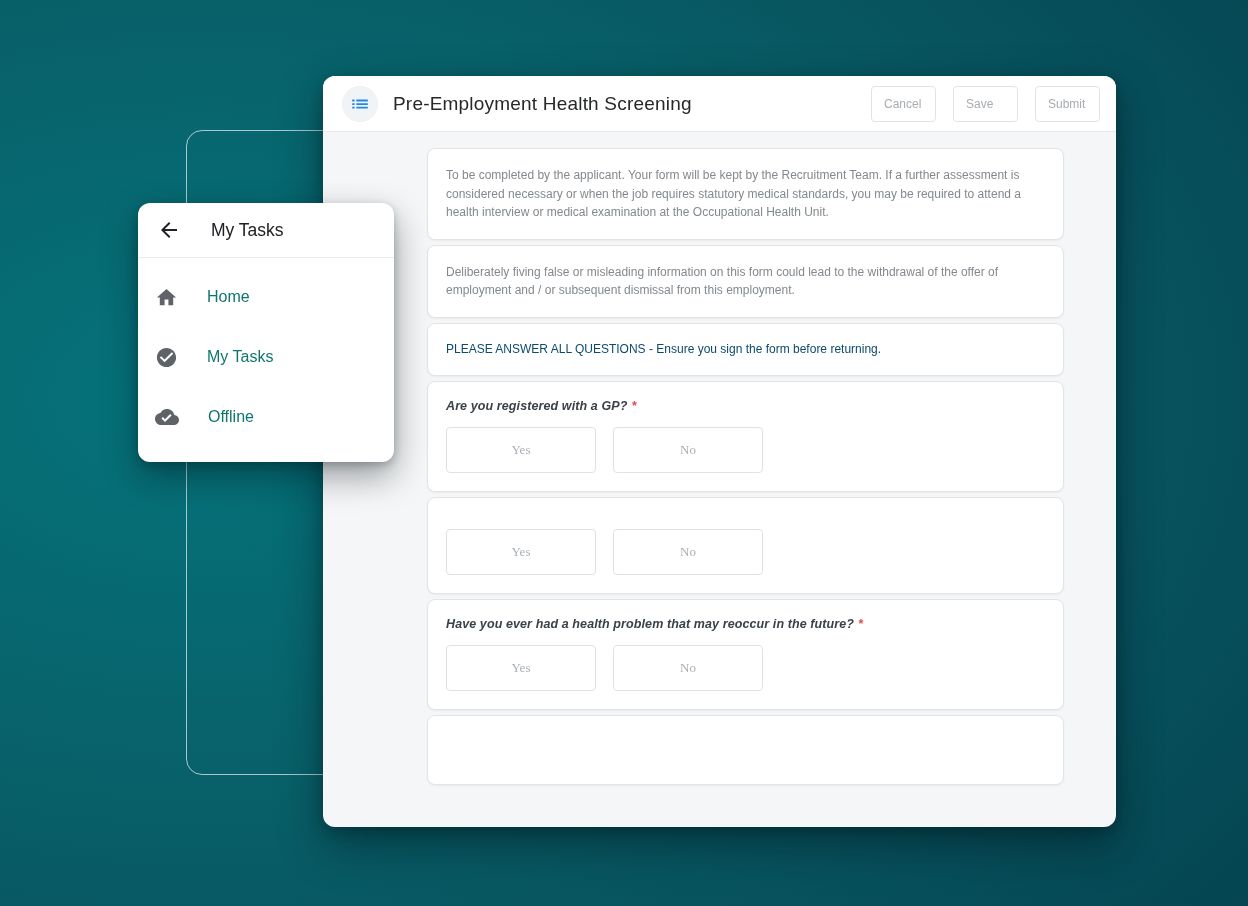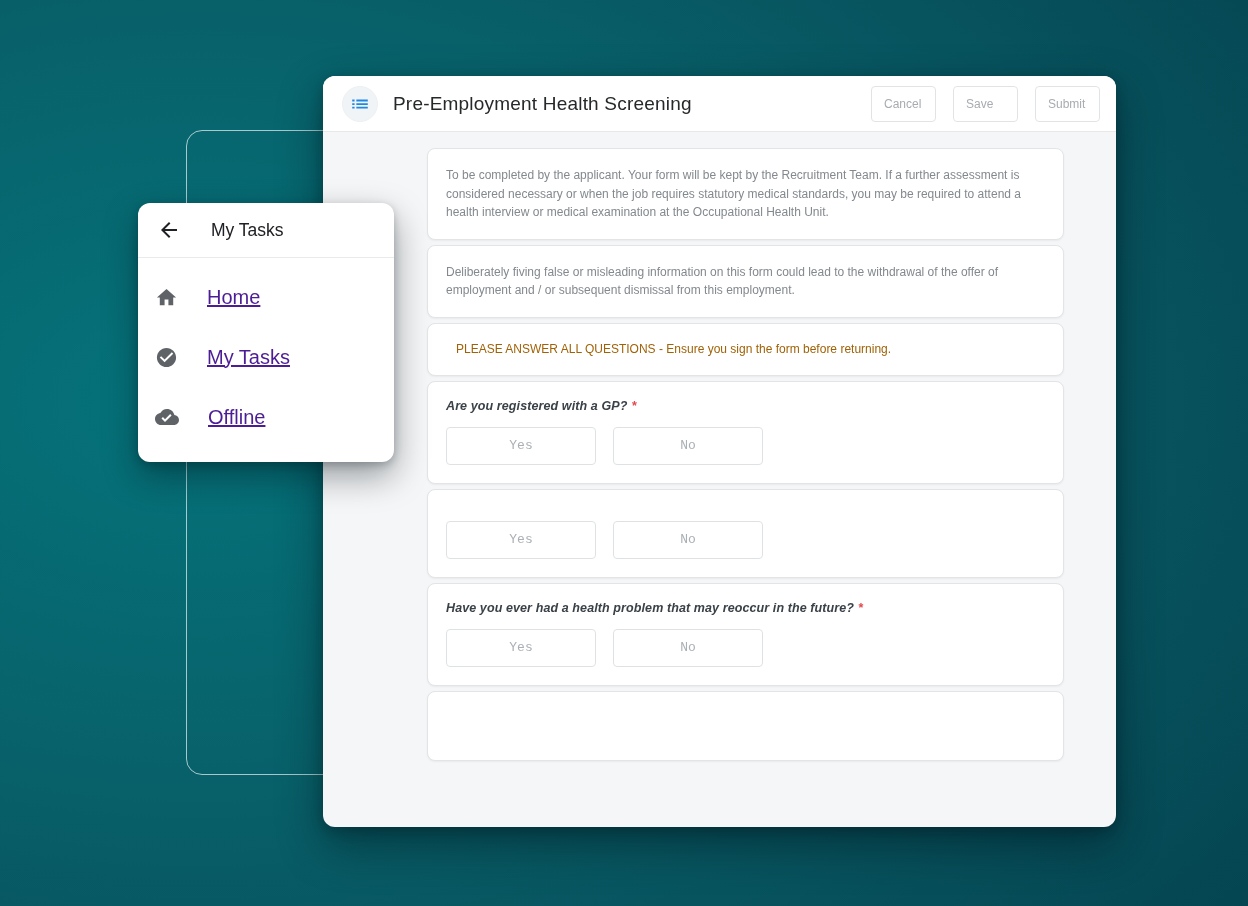--- a/index.html
+++ b/index.html
@@ -39,43 +39,43 @@
     color:#a7acb1; font-size:12px; font-family:inherit;
     padding:0 12px; height:36px; min-width:65px; text-align:left; cursor:pointer;
   }
 
   .card-body { padding:16px 52px 0 104px; }
   .box {
     background:#ffffff; border:1px solid #e2e4e6; border-radius:8px;
     box-shadow:0 1px 2px rgba(0,0,0,.05); margin-bottom:5px;
   }
   .notice { padding:17px 18px; color:#83898e; font-size:12px; line-height:1.55; }
-  .notice.caps { padding:16px 28px; color:#a16207; }
+  .notice.caps { padding:16px 18px; color:#0c4a6e; }
   .question { padding:17px 18px 18px; }
   .q-label { font-size:12.5px; font-weight:700; color:#3a4147; letter-spacing:.1px;font-style:italic; }
   .req { color:#e5484d; margin-left:4px; font-weight:700; }
   .opt-row { display:flex; gap:17px; margin-top:14px; }
   .opt-btn {
-    width:150px; height:38px; background:#fff; border:1px solid #dfe2e4; border-radius:4px;
-    color:#aab0b5; font-size:13px; font-family:Liberation Mono, monospace; cursor:pointer;
+    width:150px; height:46px; background:#fff; border:1px solid #dfe2e4; border-radius:4px;
+    color:#aab0b5; font-size:13px; font-family:Liberation Serif, serif; cursor:pointer;
   }
   .question.text-only { padding:17px 18px 23px; }
 
   
   .sidebar {
     position:absolute; left:138px; top:203px; width:256px; height:259px;
     background:#ffffff; border-radius:12px; z-index:3;
     box-shadow:0 14px 34px rgba(0,16,22,.4), 0 3px 9px rgba(0,16,22,.22);
   }
   .sb-header { height:55px; display:flex; align-items:center; padding-left:19px;
     border-bottom:1px solid #e8eaec; }
   .sb-title { font-size:17.5px; color:#202124; margin-left:30px; }
   .sb-items { padding-top:9px; }
   .sb-item { display:flex; align-items:center; height:60px; padding-left:17px; cursor:pointer; }
-  .sb-label { font-size:20px; color:#4c1d95; margin-left:29px;text-decoration:underline; }
+  .sb-label { font-size:16px; color:#0f766e; margin-left:29px; }
   .icn { display:flex; align-items:center; justify-content:center; flex:none; }
 </style>
 </head>
 <body>
 
 <div class="outline-box"></div>
 
 <div class="form-card">
   <div class="card-header">
     <div class="icon-circle">

